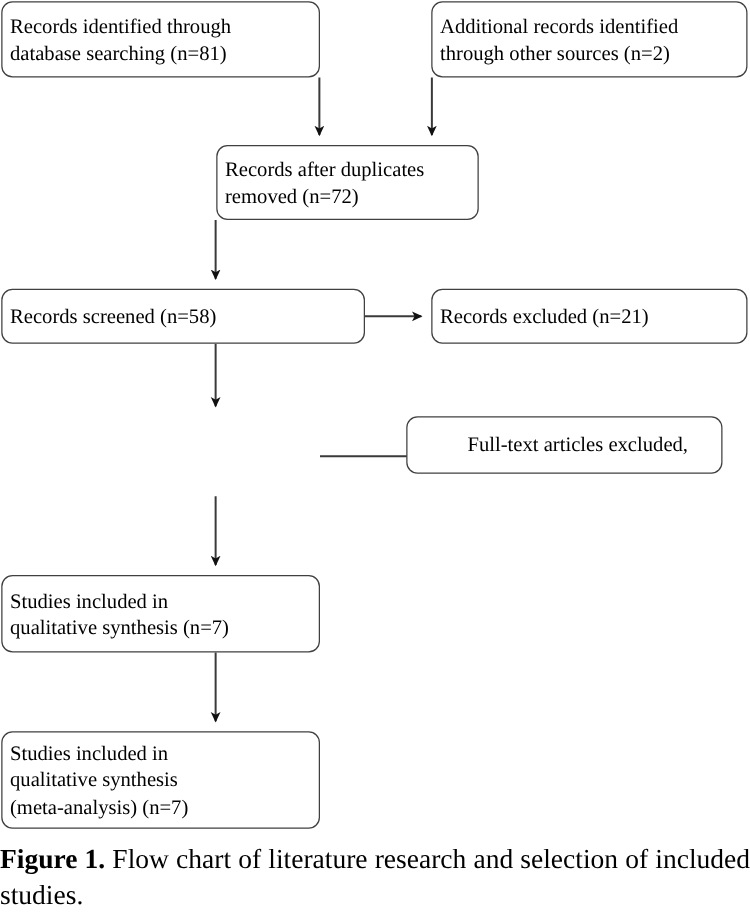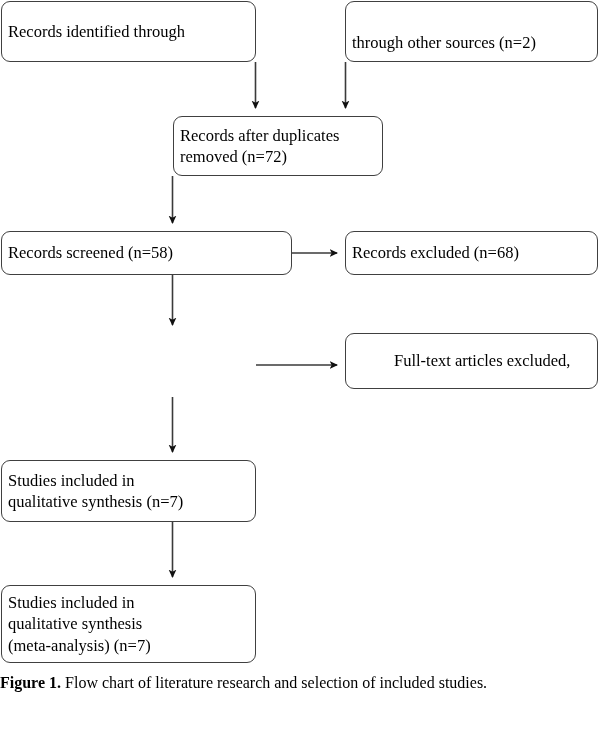--- a/index.html
+++ b/index.html
@@ -51,21 +51,21 @@
     width: 100%;
   }
 
   
   #box-identified       { left: 1px;   top: 1px;   width: 255px; height: 61px; }
   #box-additional       { left: 345px; top: 1px;   width: 253px; height: 61px; }
   #box-duplicates       { left: 173px; top: 116px; width: 210px; height: 60px; }
   #box-screened         { left: 1px;   top: 231px; width: 291px; height: 44px; }
   #box-excluded         { left: 345px; top: 231px; width: 253px; height: 44px; }
   #box-fulltext         { left: 1px;   top: 333px; width: 255px; height: 64px; }
-  #box-fulltext-excl    { left: 345px; top: 333px; width: 253px; height: 56px; padding-left: 48px; }
+  #box-fulltext-excl    { left: 325px; top: 333px; width: 253px; height: 46px; padding-left: 48px; }
   #box-qual             { left: 1px;   top: 460px; width: 255px; height: 62px; }
   #box-meta             { left: 1px;   top: 585px; width: 255px; height: 78px; }
 
   
   #connectors {
     position: absolute;
     left: 0;
     top: 0;
     width: 600px;
     height: 670px;
@@ -73,21 +73,21 @@
     pointer-events: none;
   }
 
   
   #caption {
     position: absolute;
     left: 0;
     top: 672px;
     width: 600px;
     font-family: "Liberation Serif", "DejaVu Serif", serif;
-    font-size: 16px;
+    font-size: 22px;
     line-height: 1.33;
     color: #000000;
     text-align: justify;
     text-align-last: left;
   }
   #caption .caption-label {
     font-weight: bold;
   }
 </style>
 </head>
@@ -115,37 +115,37 @@
       <path d="M172.5,275 L172.5,325" stroke="#3a3a3a" stroke-width="1.6" fill="none" marker-end="url(#arrowhead)"></path>
 
       <path d="M256,365 L337,365" stroke="#3a3a3a" stroke-width="1.6" fill="none" marker-end="url(#arrowhead)"></path>
 
       <path d="M172.5,397 L172.5,452" stroke="#3a3a3a" stroke-width="1.6" fill="none" marker-end="url(#arrowhead)"></path>
 
       <path d="M172.5,522 L172.5,577" stroke="#3a3a3a" stroke-width="1.6" fill="none" marker-end="url(#arrowhead)"></path>
     </svg>
 
     <div class="flow-box" id="box-identified">
-      <span class="box-text"><span>Records identified through</span><br></span>
+      <span class="box-text"><span>Records identified through</span><br><span>database searching (n=81)</span></span>
     </div>
 
     <div class="flow-box" id="box-additional">
-      <span class="box-text"><br><span>through other sources (n=2)</span></span>
+      <span class="box-text"><span>Additional records identified</span><br><span>through other sources (n=2)</span></span>
     </div>
 
     <div class="flow-box" id="box-duplicates">
       <span class="box-text"><span>Records after duplicates</span><br><span>removed (n=72)</span></span>
     </div>
 
     <div class="flow-box" id="box-screened">
       <span class="box-text">Records screened (n=58)</span>
     </div>
 
     <div class="flow-box" id="box-excluded">
-      <span class="box-text">Records excluded (n=68)</span>
+      <span class="box-text">Records excluded (n=21)</span>
     </div>
 
 
     <div class="flow-box" id="box-fulltext-excl">
       <span class="box-text"><span>Full-text articles excluded,</span><br></span>
     </div>
 
     <div class="flow-box" id="box-qual">
       <span class="box-text"><span>Studies included in</span><br><span>qualitative synthesis (n=7)</span></span>
     </div>

